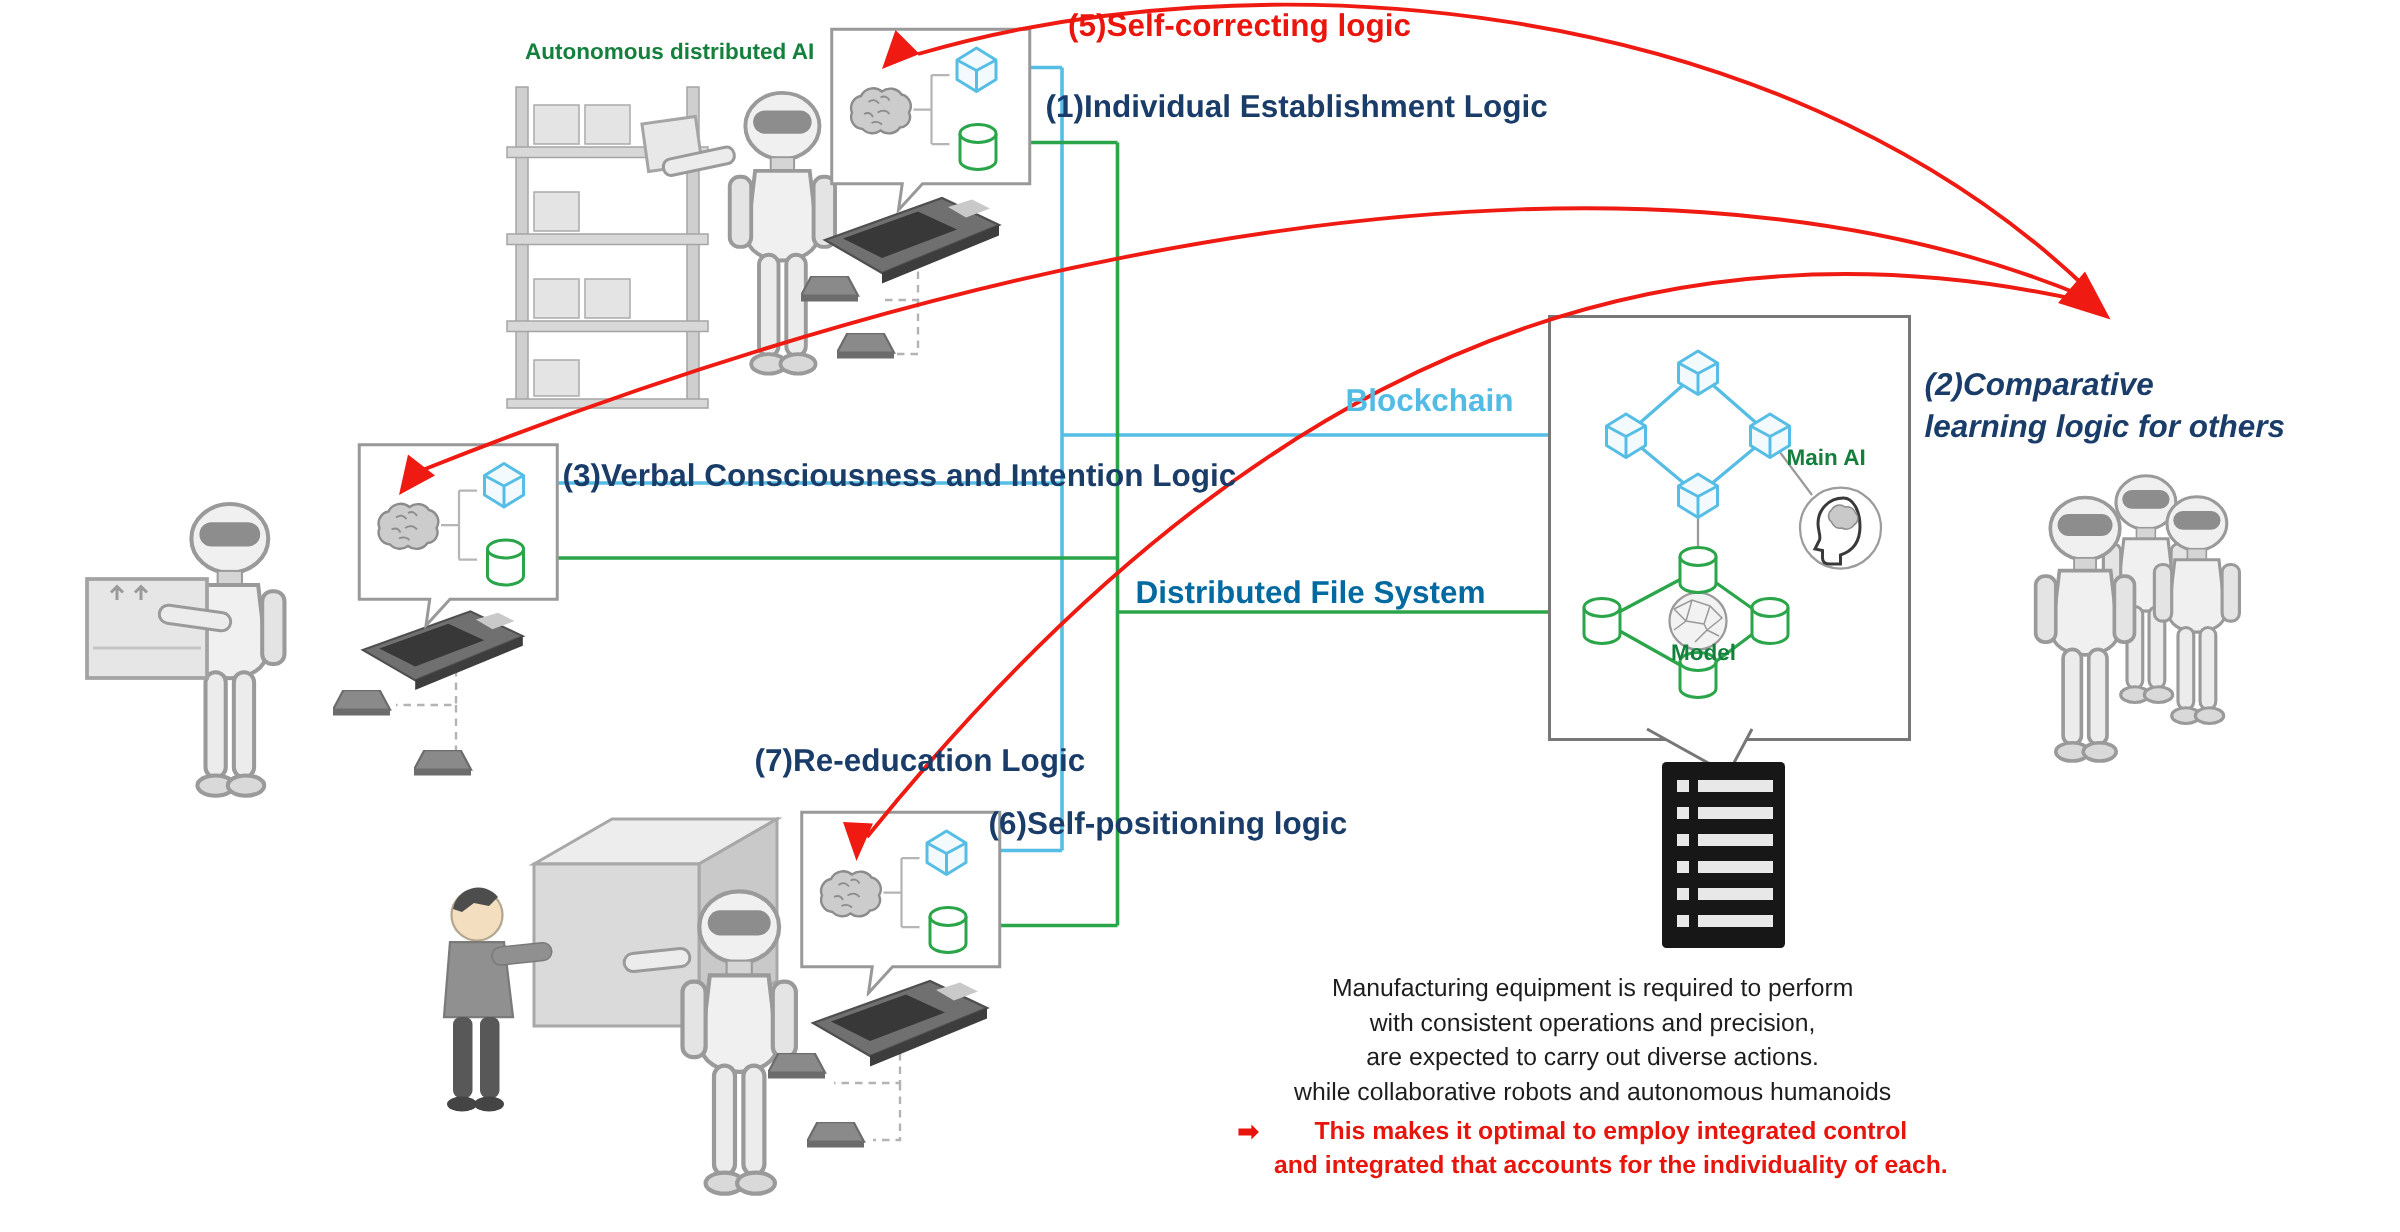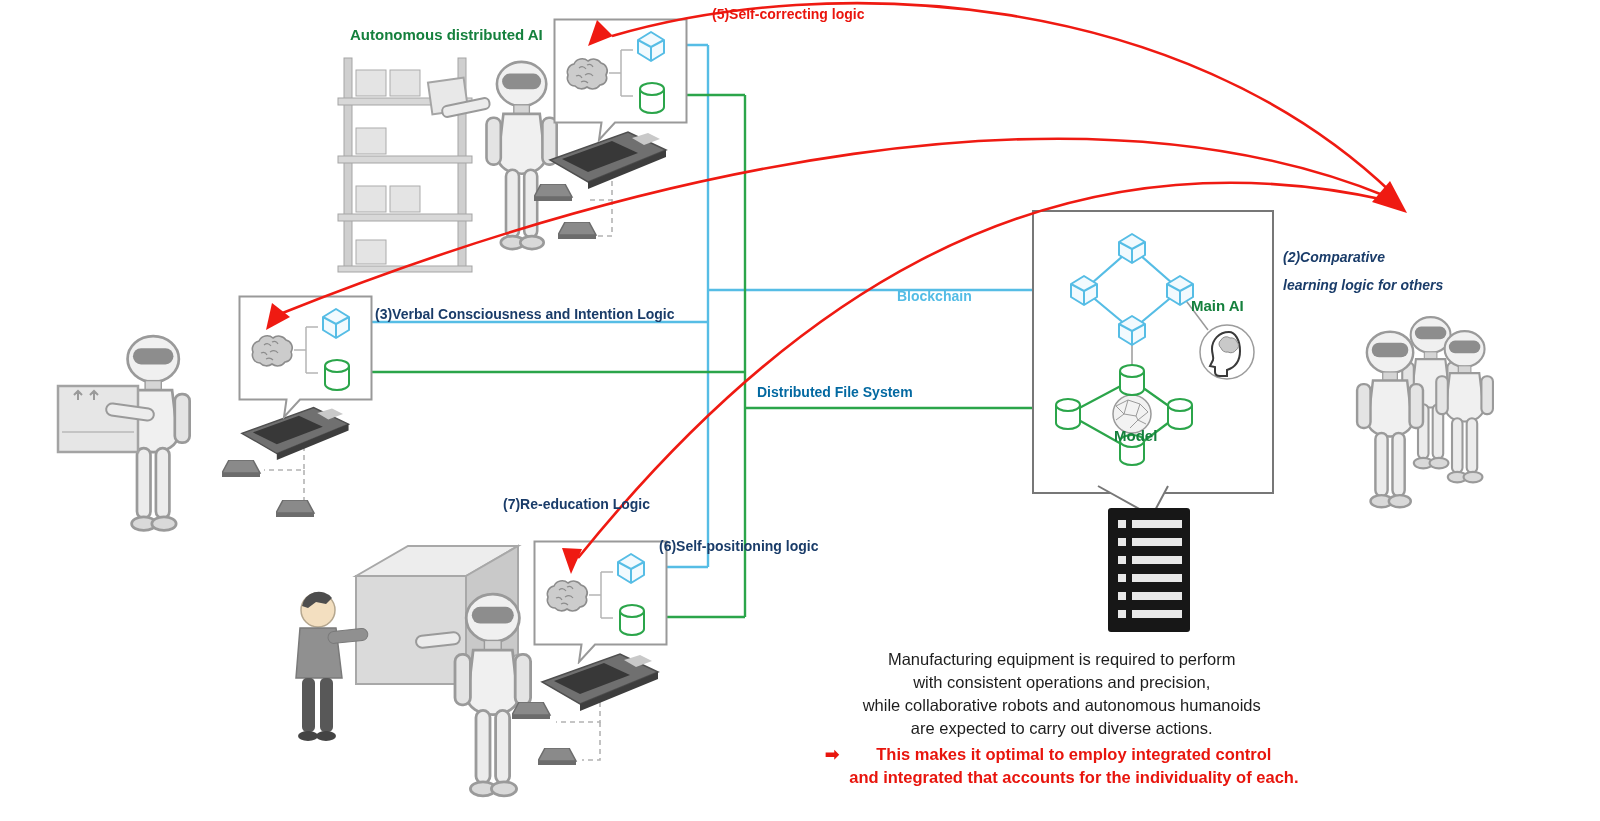--- a/index.html
+++ b/index.html
@@ -1,22 +1,22 @@
 <!DOCTYPE html>
 <html><head>
 <meta charset="utf-8">
 <style>
   html,body{margin:0;padding:0;background:#fff;font-family:"Liberation Sans",sans-serif;}
   .canvas{position:relative;width:1600px;height:821px;background:#fff;overflow:hidden;}
   .abs{position:absolute;}
   svg.layer{position:absolute;left:0;top:0;pointer-events:none;}
-  .lbl{position:absolute;font-weight:bold;white-space:nowrap;font-size:14px;}
+  .lbl{position:absolute;font-weight:bold;white-space:nowrap;font-size:21px;}
   .navy{color:#1a3c69;}
   .redl{color:#ea150d;}
-  .bluel{color:#53bce5;margin-top:32px;}
+  .bluel{color:#53bce5;}
   .greenl{color:#0369a1;}
   .plain{color:#15803d;font-size:15px;}
   .l2 div{line-height:28px;font-style:italic;}
   .callout{position:absolute;width:135px;height:124px;}
   .mainbox{position:absolute;left:1032px;top:210px;width:238px;height:280px;background:#fff;border:2px solid #777;}
   .server{position:absolute;left:1108px;top:508px;width:82px;height:124px;background:#171717;border-radius:3px;}
   .note{position:absolute;left:825px;top:648px;font-size:16.5px;line-height:23px;color:#1d1d1d;text-align:center;}
   .note-red{display:flex;gap:10px;color:#e8150d;font-weight:bold;margin-top:3px;}
   .note-red .arrow{font-size:17px;}
 </style>
@@ -242,37 +242,38 @@
     <g fill="#ef1a12">
       <polygon points="1407,213 1372,202 1390,181"></polygon>
       <polygon points="588,46 597,20 613,36"></polygon>
       <polygon points="266,330 272,303 290,317"></polygon>
       <polygon points="571,574 562,548 582,549"></polygon>
     </g>
   </svg>
 
   <div class="lbl plain" style="left:350px;top:26px">Autonomous distributed AI</div>
   <div class="lbl redl" style="left:712px;top:6px">(5)Self-correcting logic</div>
+  <div class="lbl navy" style="left:697px;top:60px">(1)Individual Establishment Logic</div>
   <div class="lbl navy" style="left:375px;top:306px">(3)Verbal Consciousness and Intention Logic</div>
   <div class="lbl navy" style="left:503px;top:496px">(7)Re-education Logic</div>
   <div class="lbl navy" style="left:659px;top:538px">(6)Self-positioning logic</div>
   <div class="lbl bluel" style="left:897px;top:256px">Blockchain</div>
   <div class="lbl greenl" style="left:757px;top:384px">Distributed File System</div>
   <div class="lbl navy l2" style="left:1283px;top:243px">
     <div>(2)Comparative</div>
     <div>learning logic for others</div>
   </div>
   <div class="lbl plain" style="left:1191px;top:297px">Main AI</div>
   <div class="lbl plain" style="left:1114px;top:427px">Model</div>
 
   <div class="note">
     <div>Manufacturing equipment is required to perform</div>
     <div>with consistent operations and precision,</div>
+    <div>are expected to carry out diverse actions.</div>
     <div>while collaborative robots and autonomous humanoids</div>
-    <div>are expected to carry out diverse actions.</div>
     <div class="note-red">
       <span class="arrow">➡</span>
       <div>
         <div>This makes it optimal to employ integrated control</div>
         <div>and integrated that accounts for the individuality of each.</div>
       </div>
     </div>
   </div>
 
 </div>

